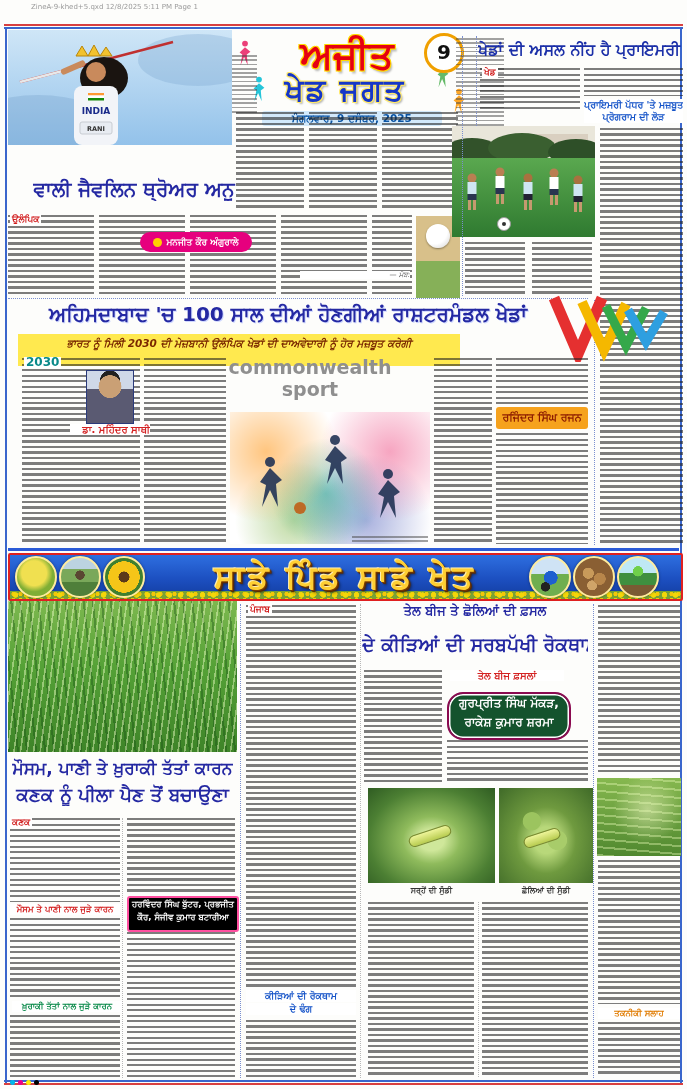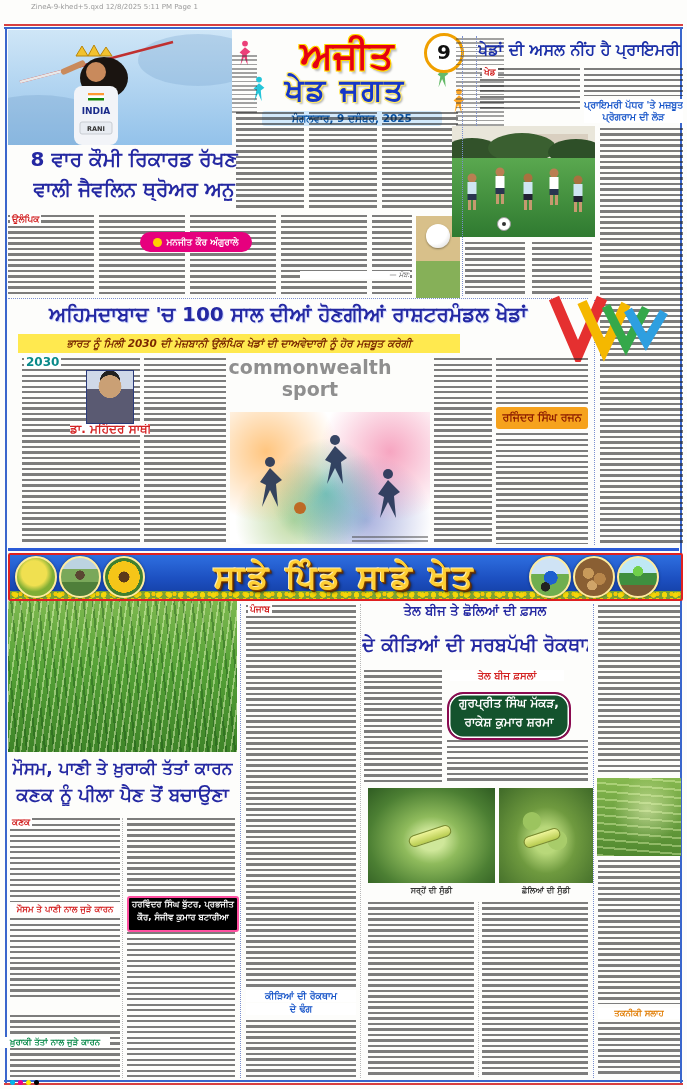--- a/index.html
+++ b/index.html
@@ -137,21 +137,20 @@
       <rect x="52" y="40" width="26" height="6" rx="3" fill="#c98a5c" transform="rotate(-24 52 40)"></rect>
       <rect x="66" y="56" width="44" height="59" rx="8" fill="#f2f4f8"></rect>
       <rect x="80" y="63" width="16" height="2.5" fill="#ff9933"></rect>
         <rect x="80" y="65.5" width="16" height="2.5" fill="#ffffff"></rect>
         <rect x="80" y="68" width="16" height="2.5" fill="#138808"></rect>
       <text x="88" y="84" text-anchor="middle" font-size="9" font-weight="bold" fill="#1a2a8a">INDIA</text>
       <rect x="72" y="92" width="32" height="12" rx="2" fill="#e8ecf2" stroke="#c8ccd2"></rect>
       <text x="88" y="101" text-anchor="middle" font-size="6.5" font-weight="bold" fill="#333">RANI</text>
     </svg>
   </div>
-  <div class="abs hl" style="left:8px;top:147px;width:252px;font-size:20px;">8 ਵਾਰ ਕੌਮੀ ਰਿਕਾਰਡ ਰੱਖਣ</div>
   <div class="abs hl" style="left:8px;top:177px;width:252px;font-size:20px;">ਵਾਲੀ ਜੈਵਲਿਨ ਥ੍ਰੋਅਰ ਅਨੂ</div>
 
   <div class="abs greek" style="left:236px;top:112px;width:68px;height:97px;"></div>
   <div class="abs greek" style="left:309px;top:112px;width:68px;height:97px;"></div>
   <div class="abs greek" style="left:382px;top:112px;width:76px;height:97px;"></div>
 
   <div class="abs lead" style="left:10px;top:214px;">ਉਲੰਪਿਕ</div>
   <div class="abs greek" style="left:8px;top:215px;width:86px;height:81px;"></div>
   <div class="abs greek" style="left:99px;top:215px;width:86px;height:81px;"></div>
   <div class="abs greek" style="left:190px;top:215px;width:86px;height:81px;"></div>
@@ -230,21 +229,21 @@
   </div>
   <div class="abs greek" style="left:600px;top:128px;width:83px;height:417px;"></div>
   <div class="abs greek" style="left:465px;top:242px;width:60px;height:54px;"></div>
   <div class="abs greek" style="left:532px;top:242px;width:60px;height:54px;"></div>
 
   <div class="abs dotv" style="left:462px;top:36px;height:260px;"></div>
   <div class="abs doth" style="left:8px;top:298px;width:580px;"></div>
   <div class="abs dotv" style="left:594px;top:300px;height:245px;"></div>
 
   <div class="abs hl" style="left:18px;top:302px;width:540px;font-size:20px;text-shadow:1px 1px 0 #cdd6ff;">ਅਹਿਮਦਾਬਾਦ 'ਚ 100 ਸਾਲ ਦੀਆਂ ਹੋਣਗੀਆਂ ਰਾਸ਼ਟਰਮੰਡਲ ਖੇਡਾਂ</div>
-  <div class="abs yellowstrip" style="left:18px;top:334px;width:442px;height:19px;font-style:italic;">ਭਾਰਤ ਨੂੰ ਮਿਲੀ 2030 ਦੀ ਮੇਜ਼ਬਾਨੀ ਉਲੰਪਿਕ ਖੇਡਾਂ ਦੀ ਦਾਅਵੇਦਾਰੀ ਨੂੰ ਹੋਰ ਮਜ਼ਬੂਤ ਕਰੇਗੀ</div>
+  <div class="abs yellowstrip" style="left:18px;top:334px;width:442px;height:32px;font-style:italic;">ਭਾਰਤ ਨੂੰ ਮਿਲੀ 2030 ਦੀ ਮੇਜ਼ਬਾਨੀ ਉਲੰਪਿਕ ਖੇਡਾਂ ਦੀ ਦਾਅਵੇਦਾਰੀ ਨੂੰ ਹੋਰ ਮਜ਼ਬੂਤ ਕਰੇਗੀ</div>
 
   <div class="abs" style="left:548px;top:292px;width:120px;height:70px;">
     <svg width="120" height="70" viewBox="0 0 120 70">
       <path d="M6 6 L30 62 L54 6" stroke="#e53030" stroke-width="11" fill="none"></path>
       <path d="M34 10 L56 58 L78 12" stroke="#f5b800" stroke-width="10" fill="none"></path>
       <path d="M58 14 L78 54 L98 16" stroke="#35a84a" stroke-width="9" fill="none"></path>
       <path d="M80 18 L98 50 L116 20" stroke="#2e9fe0" stroke-width="9" fill="none"></path>
     </svg>
   </div>
 
@@ -253,21 +252,21 @@
   <div class="abs greek" style="left:144px;top:358px;width:82px;height:186px;"></div>
   <div class="abs greek" style="left:434px;top:358px;width:58px;height:186px;"></div>
   <div class="abs greek" style="left:496px;top:358px;width:92px;height:47px;"></div>
   <div class="abs orange-box" style="left:496px;top:407px;width:92px;height:22px;">ਰਜਿੰਦਰ ਸਿੰਘ ਰਜਨ</div>
   <div class="abs greek" style="left:496px;top:433px;width:92px;height:111px;"></div>
 
   <div class="abs cwtext" style="left:220px;top:358px;width:180px;font-size:19px;">commonwealth</div>
   <div class="abs cwtext" style="left:220px;top:380px;width:180px;font-size:19px;">sport</div>
 
   <div class="abs portrait" style="left:86px;top:370px;width:46px;height:52px;z-index:5;"></div>
-  <div class="abs subred" style="left:70px;top:424px;width:80px;font-size:12px;z-index:5;">ਡਾ. ਮਹਿੰਦਰ ਸਾਥੀ</div>
+  <div class="abs subred" style="left:70px;top:424px;width:80px;font-size:10px;z-index:5;text-align:right;">ਡਾ. ਮਹਿੰਦਰ ਸਾਥੀ</div>
 
   <div class="abs illus" style="left:230px;top:412px;width:200px;height:132px;">
     <svg width="200" height="132" viewBox="0 0 200 132">
       <g fill="#223355" opacity=".9">
         <circle cx="40" cy="50" r="5"></circle>
           <path d="M40 56 L30 70 L36 73 L32 95 L40 78 L48 95 L46 72 L52 68 Z"></path>
         <circle cx="105" cy="28" r="5"></circle>
           <path d="M105 34 L95 48 L101 51 L97 72 L105 56 L113 72 L111 50 L117 46 Z"></path>
         <circle cx="158" cy="62" r="5"></circle>
           <path d="M158 68 L148 82 L154 85 L150 106 L158 90 L166 106 L164 84 L170 80 Z"></path>
@@ -290,21 +289,21 @@
   </div>
 
   <div class="abs wheat" style="left:8px;top:601px;width:229px;height:151px;"></div>
   <div class="abs hl" style="left:8px;top:758px;width:229px;font-size:17px;">ਮੌਸਮ, ਪਾਣੀ ਤੇ ਖ਼ੁਰਾਕੀ ਤੱਤਾਂ ਕਾਰਨ</div>
   <div class="abs hl" style="left:8px;top:784px;width:229px;font-size:18.5px;">ਕਣਕ ਨੂੰ ਪੀਲਾ ਪੈਣ ਤੋਂ ਬਚਾਉਣਾ</div>
 
   <div class="abs lead" style="left:10px;top:817px;">ਕਣਕ</div>
   <div class="abs greek" style="left:10px;top:818px;width:110px;height:84px;"></div>
   <div class="abs subred" style="left:10px;top:904px;width:110px;">ਮੌਸਮ ਤੇ ਪਾਣੀ ਨਾਲ ਜੁੜੇ ਕਾਰਨ</div>
   <div class="abs greek" style="left:10px;top:918px;width:110px;height:80px;"></div>
-  <div class="abs subgreen" style="left:0;top:1001px;width:110px;margin-top:36px;">ਖ਼ੁਰਾਕੀ ਤੱਤਾਂ ਨਾਲ ਜੁੜੇ ਕਾਰਨ</div>
+  <div class="abs subgreen" style="left:12px;top:1001px;width:110px;">ਖ਼ੁਰਾਕੀ ਤੱਤਾਂ ਨਾਲ ਜੁੜੇ ਕਾਰਨ</div>
   <div class="abs greek" style="left:10px;top:1015px;width:110px;height:62px;"></div>
   <div class="abs dotg" style="left:122px;top:818px;height:260px;"></div>
   <div class="abs greek" style="left:127px;top:818px;width:108px;height:76px;"></div>
   <div class="abs teal-box" style="left:127px;top:896px;width:108px;height:32px;">
     <div>ਹਰਵਿੰਦਰ ਸਿੰਘ ਬੁੱਟਰ, ਪ੍ਰਭਜੀਤ</div>
     <div>ਕੌਰ, ਸੰਜੀਵ ਕੁਮਾਰ ਬਟਾਰੀਆ</div>
   </div>
   <div class="abs greek" style="left:127px;top:932px;width:108px;height:145px;"></div>
 
   <div class="abs dotv" style="left:240px;top:604px;height:474px;"></div>

